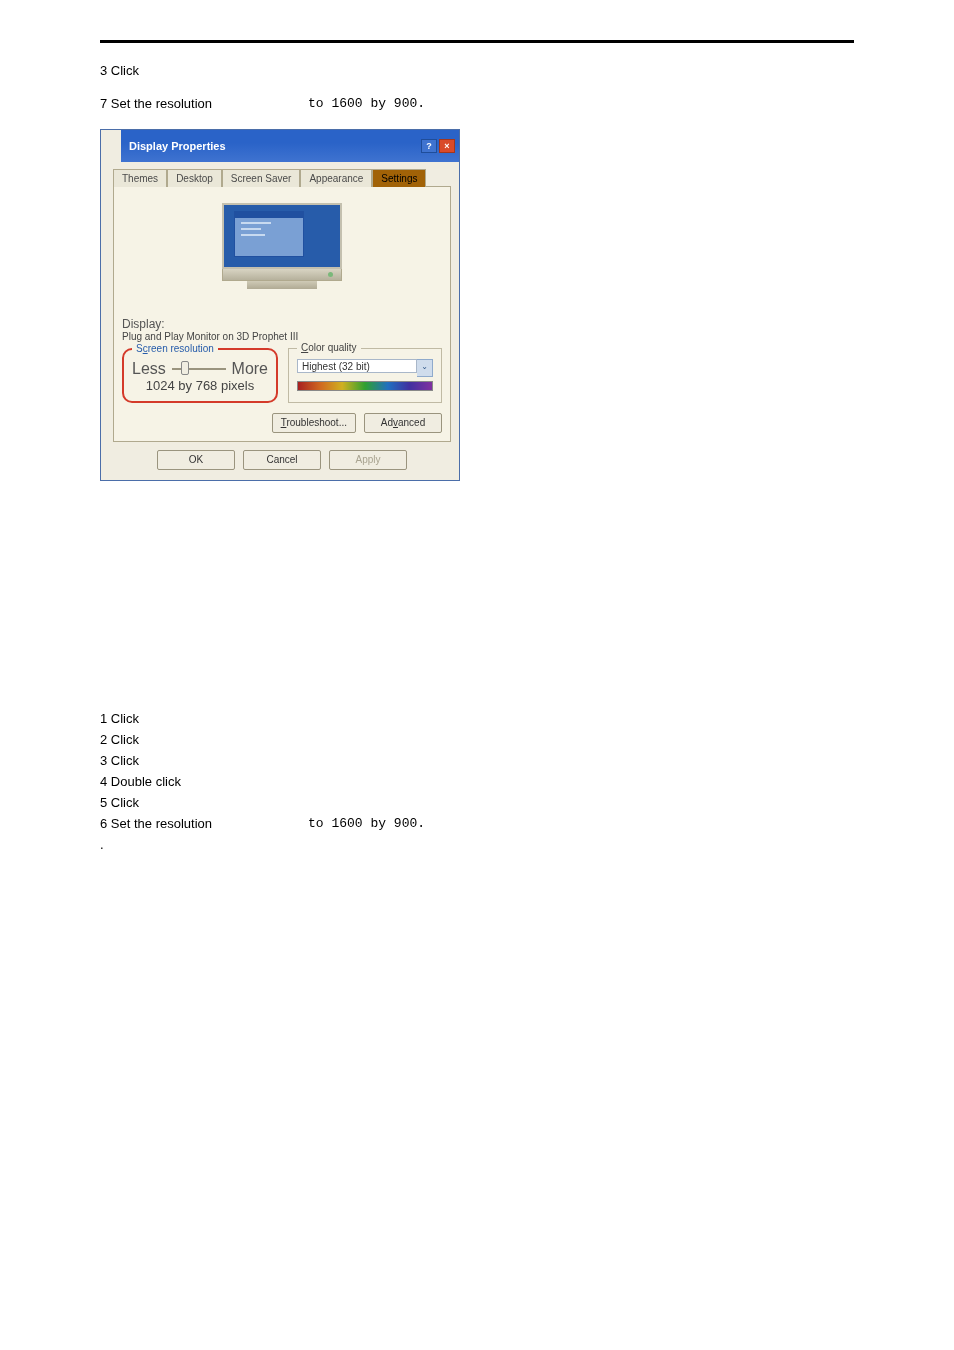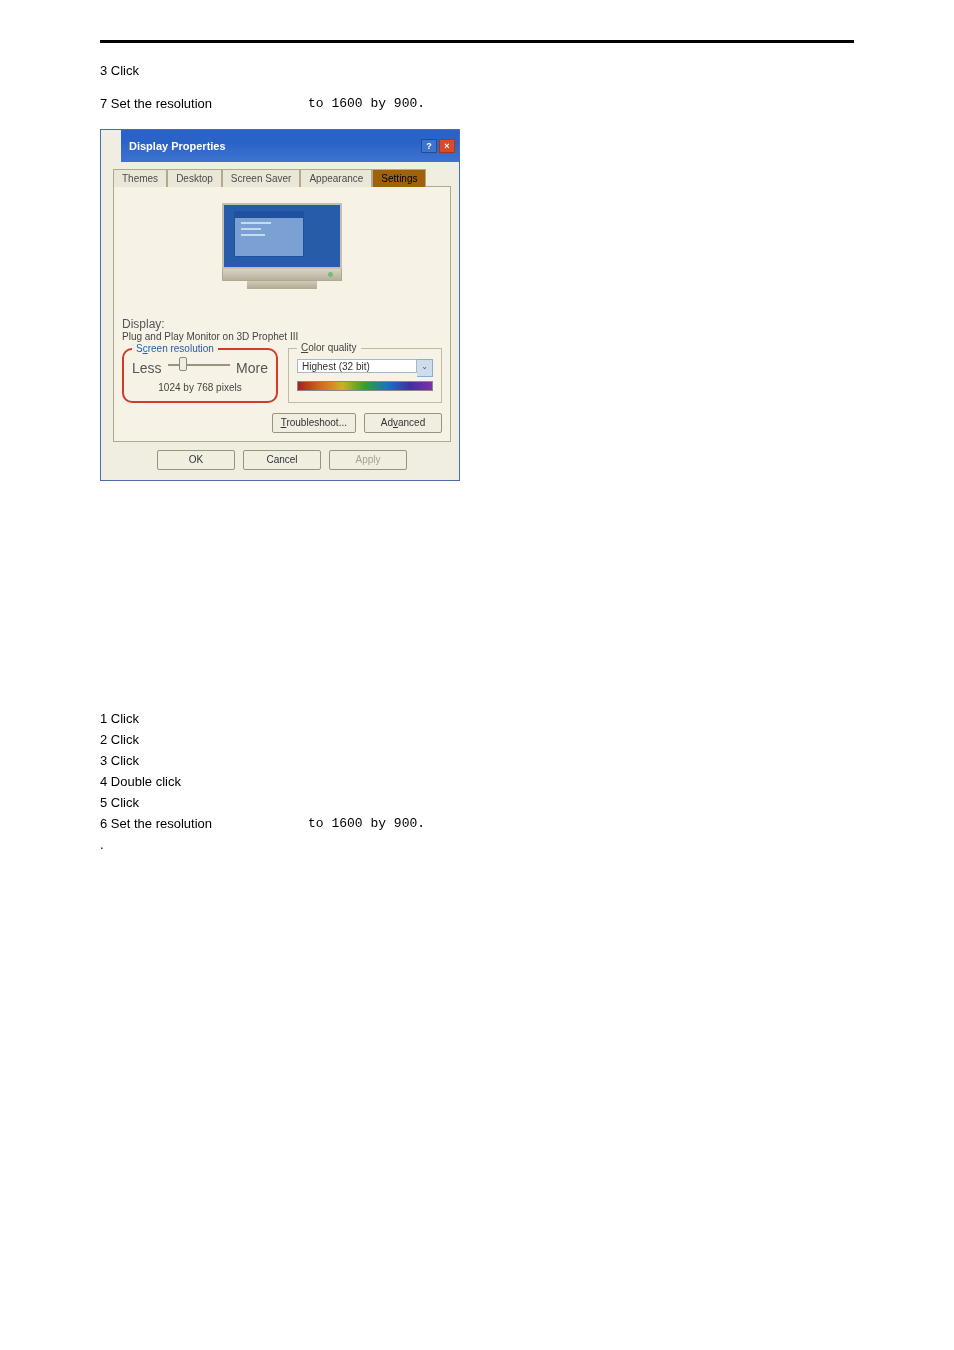--- a/index.html
+++ b/index.html
@@ -177,23 +177,24 @@
   .groupbox.highlight .legend,
   .cq-legend {
     color: #275caa;
     text-decoration: underline;
     text-decoration-color: transparent;
   }
   .cq-legend .ul, .sr-legend .ul, .btn .ul { text-decoration: underline; }
 
   .slider-row {
     display: flex;
+    align-items: center;
     gap: 6px;
     color: #555;
-    font-size: 14px;
+    font-size: 16px;
   }
   .slider-track {
     flex: 1;
     height: 10px;
     position: relative;
   }
   .slider-track .rail {
     height: 2px;
     background: #9a947e;
     position: absolute;
@@ -203,23 +204,22 @@
     position: absolute;
     left: 18%;
     top: -3px;
     width: 8px; height: 14px;
     background: #f0ede1;
     border: 1px solid #888;
     border-radius: 2px;
   }
   .res-value {
     text-align: center;
-    margin-top: 6px;
     color: #444;
-    font-size: 10px;
+    font-size: 13px;
   }
 
   .cq-select-row { display:flex; }
   .cq-select {
     flex: 1;
     height: 14px;
     border: 1px solid #a9b7c9;
     background: #fff;
     font-size: 10px;
     padding: 2px 4px;

